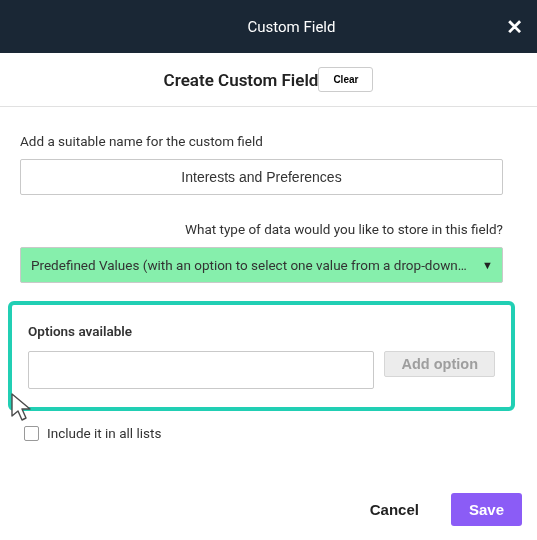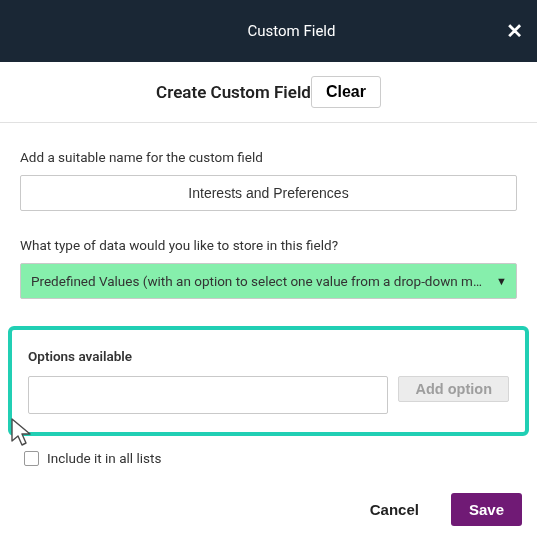--- a/index.html
+++ b/index.html
@@ -7,21 +7,21 @@
     font-family: -apple-system, BlinkMacSystemFont, "Segoe UI", Roboto, Arial, sans-serif;
     background: #fff;
     width: 537px;
     height: 540px;
     overflow: hidden;
     color: #222;
   }
   .titlebar {
     background: #1a2735;
     color: #fff;
-    height: 62px;
+    height: 53px;
     display: flex;
     align-items: center;
     justify-content: center;
     position: relative;
     padding-left: 46px;
   }
   .titlebar .title {
     font-size: 15px;
     font-weight: 400;
   }
@@ -45,26 +45,26 @@
   .subheader h2 {
     font-size: 17px;
     font-weight: 600;
     color: #222;
   }
   .btn-clear {
     background: #fff;
     border: 1px solid #ccc;
     border-radius: 3px;
     padding: 6px 14px;
-    font-size: 16px;
+    font-size: 10px;
     font-weight: 600;
     cursor: pointer;
   }
   .body {
-    padding: 26px 20px 0 20px;
+    padding: 26px 34px 0 20px;
   }
   .field-label {
     font-size: 13.5px;
     color: #333;
     margin-bottom: 10px;
   }
   .text-input {
     width: 100%;
     border: 1px solid #c9c9c9;
     border-radius: 2px;
@@ -176,21 +176,21 @@
   .btn-cancel {
     background: transparent;
     border: none;
     font-size: 15px;
     font-weight: 700;
     color: #222;
     cursor: pointer;
     padding: 6px 4px;
   }
   .btn-save {
-    background: #701a75;
+    background: #8b5cf6;
     color: #fff;
     border: none;
     border-radius: 3px;
     font-size: 15px;
     font-weight: 700;
     padding: 8px 18px;
     cursor: pointer;
   }
 </style>
 </head>
@@ -206,21 +206,21 @@
   <button class="btn-clear">Clear</button>
 </div>
 
 <div class="body">
 
   <div class="group">
     <div class="field-label">Add a suitable name for the custom field</div>
     <input type="text" class="text-input" value="Interests and Preferences" style="">
   </div>
 
-  <div class="group" style="margin-bottom:27px;">
+  <div class="group" style="margin-bottom:18px;text-align:right;">
     <div class="field-label">What type of data would you like to store in this field?</div>
     <div class="select-wrap">
       <div class="select-display">Predefined Values (with an option to select one value from a drop-down menu)</div>
       <span class="select-caret">▼</span>
     </div>
   </div>
 
   <div class="highlight-box">
     <div class="options-title">Options available</div>
     <div class="options-row">

